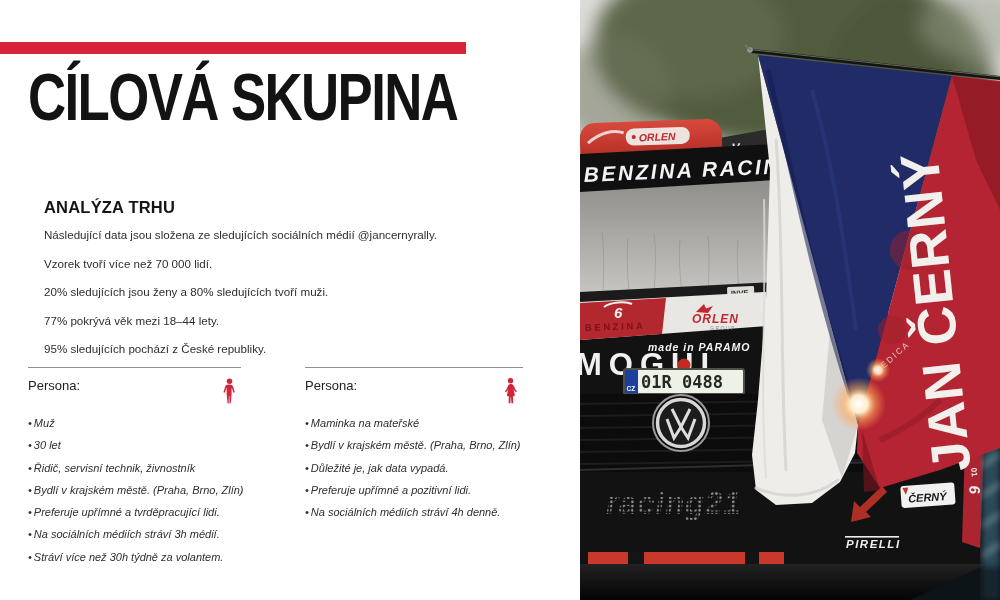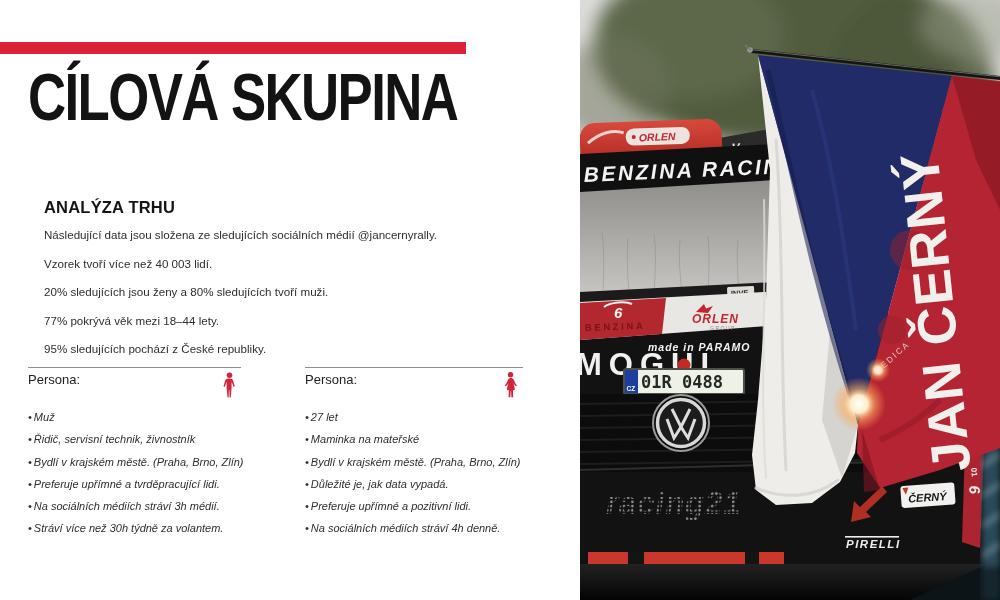--- a/index.html
+++ b/index.html
@@ -10,21 +10,21 @@
   .left{position:absolute;left:0;top:0;width:580px;height:540px;background:#ffffff;}
   .accent{position:absolute;left:0;top:42px;width:466px;height:12px;background:#d8233a;}
   .title{position:absolute;left:28px;top:64px;margin:0;font-size:66px;font-weight:bold;
          letter-spacing:-2px;color:#131313;transform:scaleX(.8);transform-origin:left top;
          white-space:nowrap;line-height:1;}
   .subtitle{position:absolute;left:28px;top:182px;margin:16px;font-size:16.5px;font-weight:bold;
          color:#151515;letter-spacing:.2px;}
   .paras{position:absolute;left:44px;top:228px;width:534px;}
   .paras p{margin:0 0 15px 0;font-size:11.6px;line-height:13.5px;color:#2e2e2e;white-space:nowrap;}
   .personas{position:absolute;left:28px;top:367px;display:flex;gap:64px;}
-  .persona{width:213px;border-top:1px solid #8f8f8f;}
+  .persona{width:213px;border-top:1px solid #8f8f8f;padding-top:6px;}
   .persona.second{width:218px;}
   .p-head{display:flex;justify-content:space-between;align-items:flex-start;height:38px;}
   .p-label{font-size:13px;color:#222;padding-top:4px;}
   .p-icon{margin-right:4px;}
   ul.p-list{list-style:none;margin:0;padding:0;font-style:italic;}
   .p-list li{font-size:11px;line-height:22.3px;color:#2e2e2e;white-space:nowrap;}
   .p-list li::before{content:"•";margin-right:2px;}
 
   
   .photo-wrap{position:absolute;left:580px;top:0;width:420px;height:600px;}
@@ -37,60 +37,60 @@
 
 <div class="canvas">
 
   <div class="left">
     <div class="accent"></div>
     <h1 class="title">CÍLOVÁ SKUPINA</h1>
     <h2 class="subtitle">ANALÝZA TRHU</h2>
 
     <div class="paras">
       <p>Následující data jsou složena ze sledujících sociálních médií @jancernyrally.</p>
-      <p>Vzorek tvoří více než 40 003 lidí.</p>
+      <p>Vzorek tvoří více než 70 000 lidí.</p>
       <p>20% sledujících jsou ženy a 80% sledujících tvoří muži.</p>
       <p>77% pokrývá věk mezi 18–44 lety.</p>
       <p>95% sledujících pochází z České republiky.</p>
     </div>
 
     <div class="personas">
 
       <div class="persona">
         <div class="p-head">
           <span class="p-label">Persona:</span>
           <span class="p-icon">
             <svg width="15" height="34" viewBox="0 0 20 34">
               <circle cx="10" cy="4" r="3.7" fill="#d0253a"></circle>
               <path fill="#d0253a" d="M10,8.4 c2.6,0 4.2,1 4.7,2.6 l2.3,7.6 -1.8,0.7 -2,-6 -0.4,0 0,7.8 -1.2,12.4 -1.5,0 -0.3,-10 -0.6,0 -0.3,10 -1.5,0 -1.2,-12.4 0,-7.8 -0.4,0 -2,6 -1.8,-0.7 2.3,-7.6 c0.5,-1.6 2.1,-2.6 4.7,-2.6 z"></path>
             </svg>
           </span>
         </div>
         <ul class="p-list">
           <li>Muž</li>
+          <li>30 let</li>
           <li>Řidič, servisní technik, živnostník</li>
           <li>Bydlí v krajském městě. (Praha, Brno, Zlín)</li>
           <li>Preferuje upřímné a tvrděpracující lidi.</li>
           <li>Na sociálních médiích stráví 3h médií.</li>
           <li>Stráví více než 30h týdně za volantem.</li>
         </ul>
       </div>
 
       <div class="persona second">
         <div class="p-head">
           <span class="p-label">Persona:</span>
           <span class="p-icon">
             <svg width="17" height="34" viewBox="0 0 22 34">
               <circle cx="11" cy="3.8" r="3.5" fill="#d0253a"></circle>
               <path fill="#d0253a" d="M11,7.8 c2,0 3.4,0.8 4,2.2 l2.7,5.7 1.7,1.7 -1.3,1.3 -2.1,-1.9 -1.2,-2.4 1.7,7.1 c0.3,1.3 -0.5,2.2 -1.8,2.2 l-0.6,0 0.4,9.3 -2.3,0 -0.5,-8.2 -0.4,0 -0.5,8.2 -2.3,0 0.4,-9.3 -0.6,0 c-1.3,0 -2.1,-0.9 -1.8,-2.2 l1.7,-7.1 -1.2,2.4 -2.1,1.9 -1.3,-1.3 1.7,-1.7 2.7,-5.7 c0.6,-1.4 2,-2.2 4,-2.2 z"></path>
             </svg>
           </span>
         </div>
         <ul class="p-list">
-          <li>27 let</li>
           <li>Maminka na mateřské</li>
           <li>Bydlí v krajském městě. (Praha, Brno, Zlín)</li>
           <li>Důležité je, jak data vypadá.</li>
           <li>Preferuje upřímné a pozitivní lidi.</li>
           <li>Na sociálních médiích stráví 4h denně.</li>
         </ul>
       </div>
 
     </div>
   </div>

